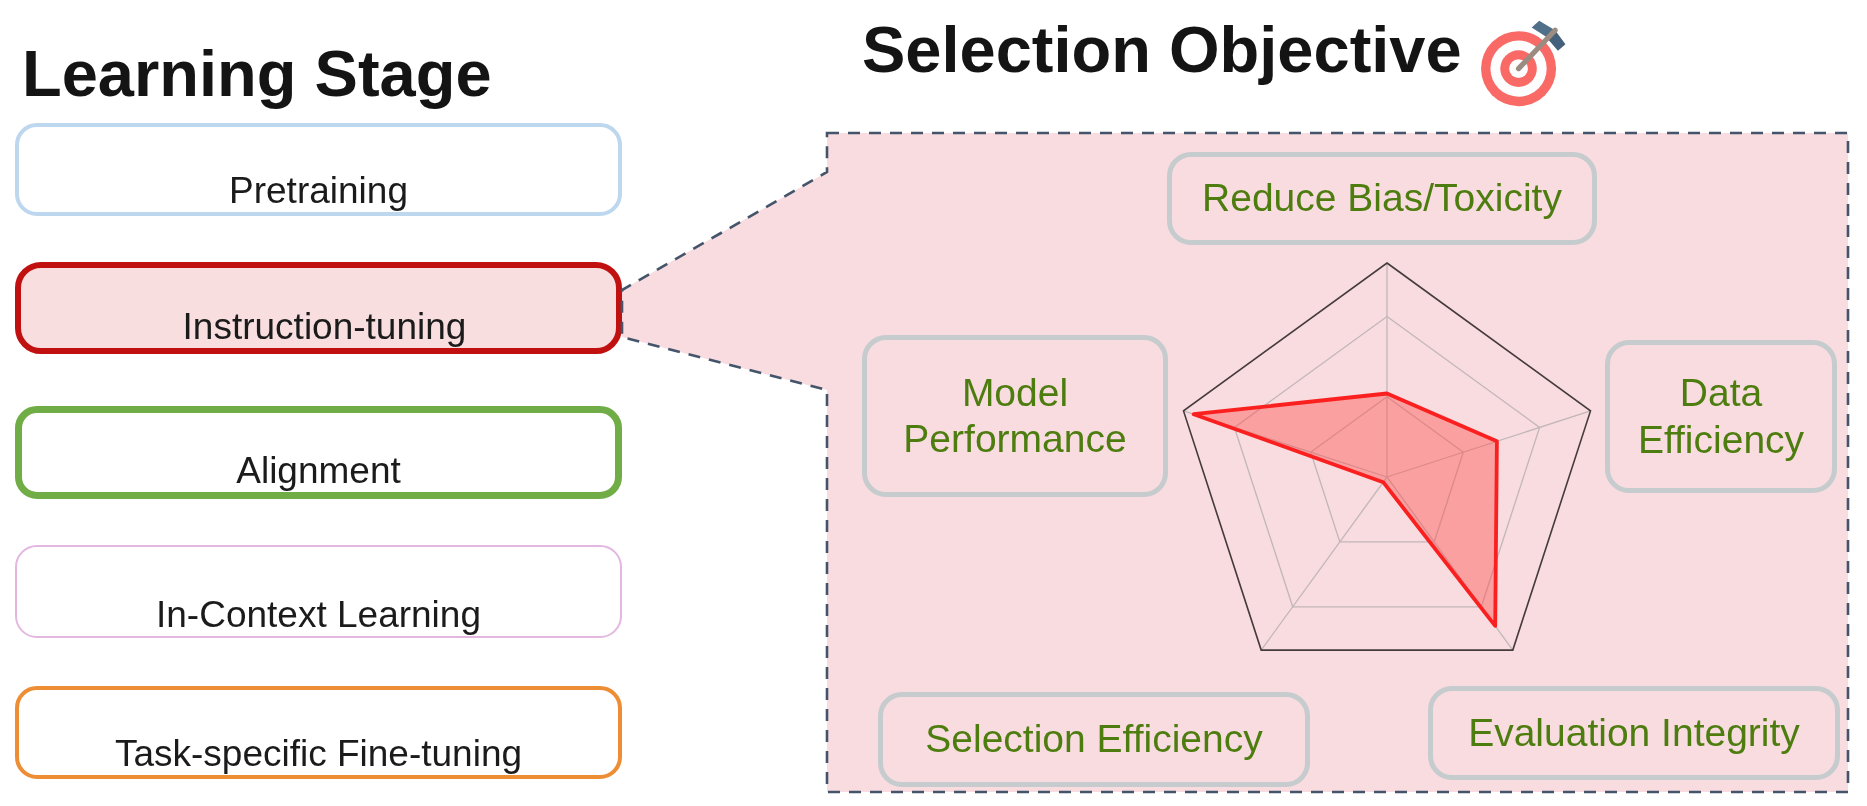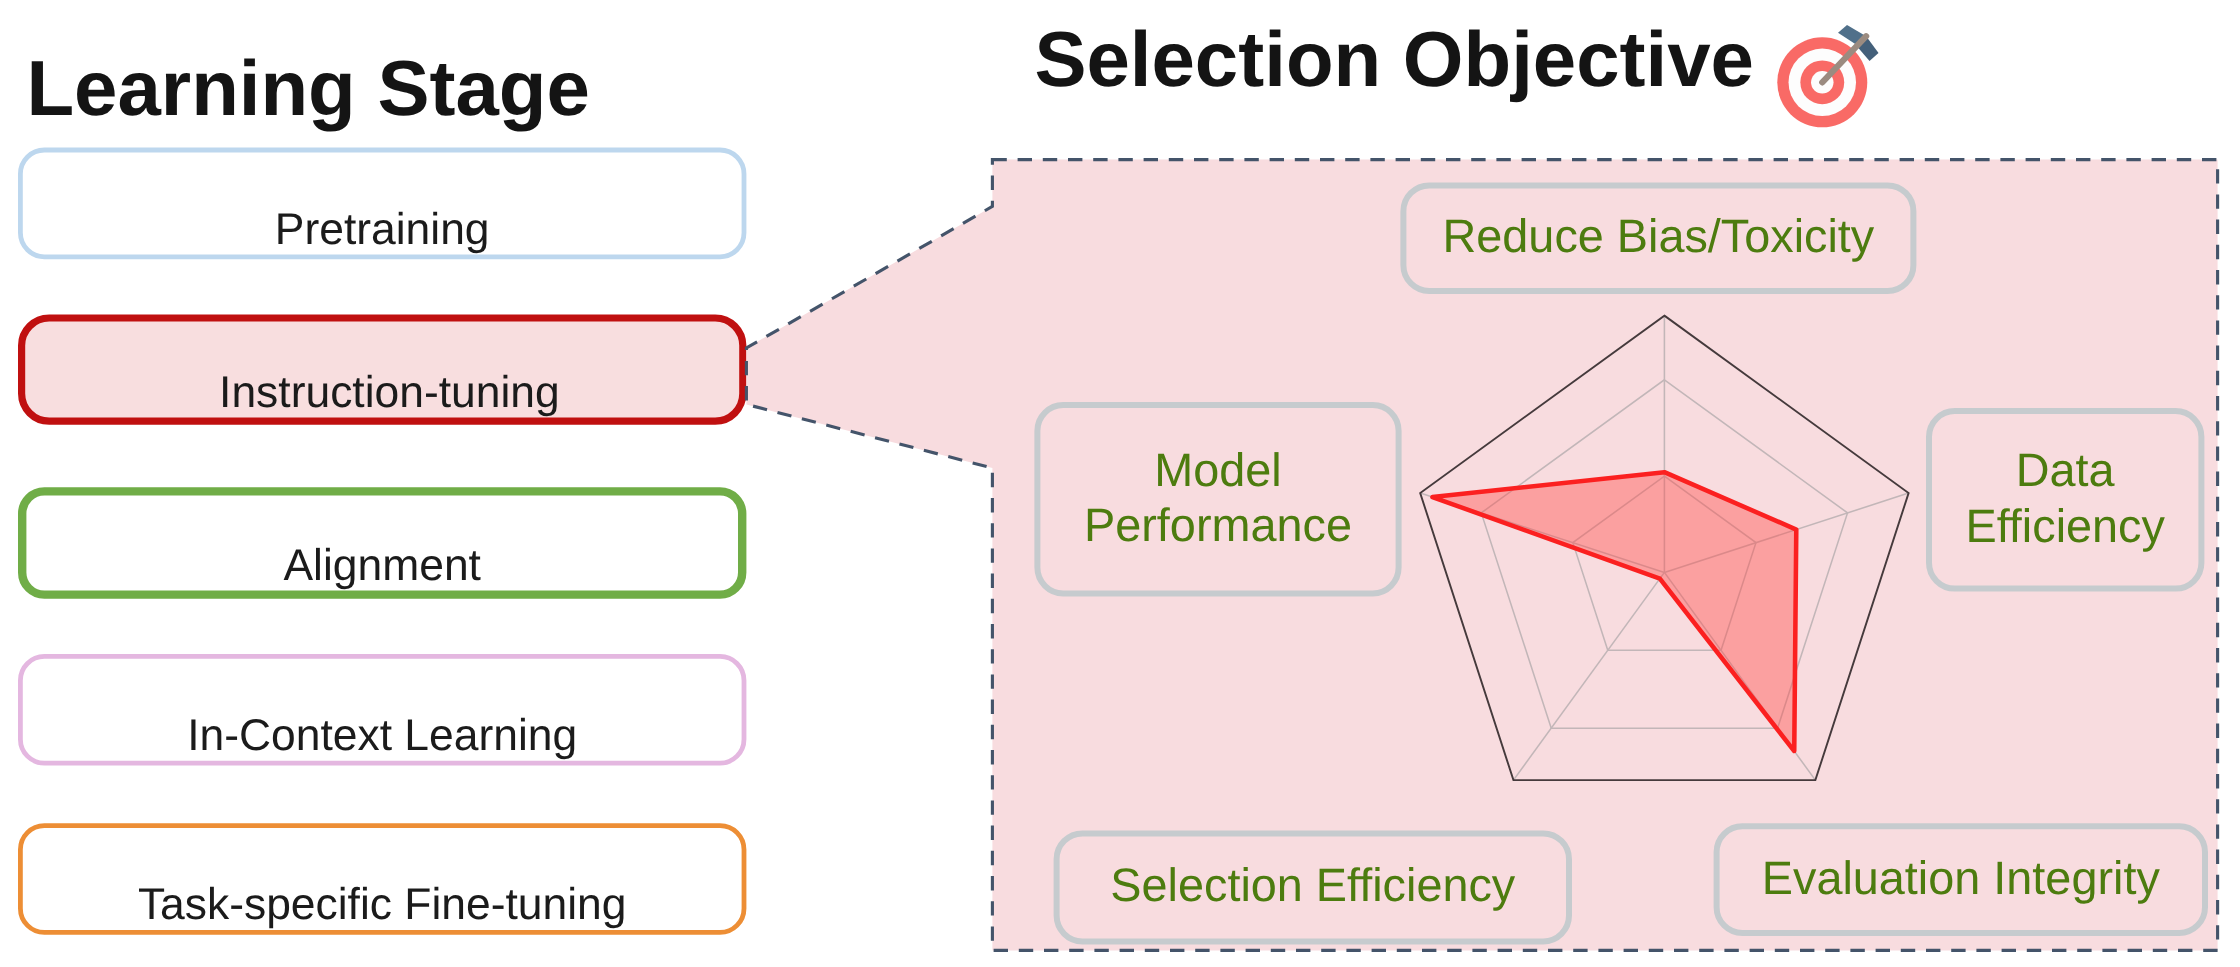--- a/index.html
+++ b/index.html
@@ -36,21 +36,21 @@
     display: flex;
     align-items: flex-end;
     justify-content: center;
     font-size: 37px;
     background: #ffffff;
   }
   .stage-box .stage-label { white-space: nowrap; }
   #stage-0 { top: 123px; height: 93px; border: 4px solid #bdd7ee; }
   #stage-1 { top: 262px; height: 92px; border: 6px solid #c01010; border-radius: 26px; padding-left: 12px; }
   #stage-2 { top: 406px; height: 93px; border: 7px solid #0c4a6e; }
-  #stage-3 { top: 545px; height: 93px; border: 4px solid #0ea5e9; }
+  #stage-3 { top: 545px; height: 93px; border: 2px solid #0ea5e9; }
   #stage-4 { top: 686px; height: 93px; border: 4px solid #0c4a6e; }
 
   
   #scene-svg { position: absolute; left: 0; top: 0; }
 
   
   .obj-box {
     position: absolute;
     box-sizing: border-box;
     border: 5px solid #c6cbce;

